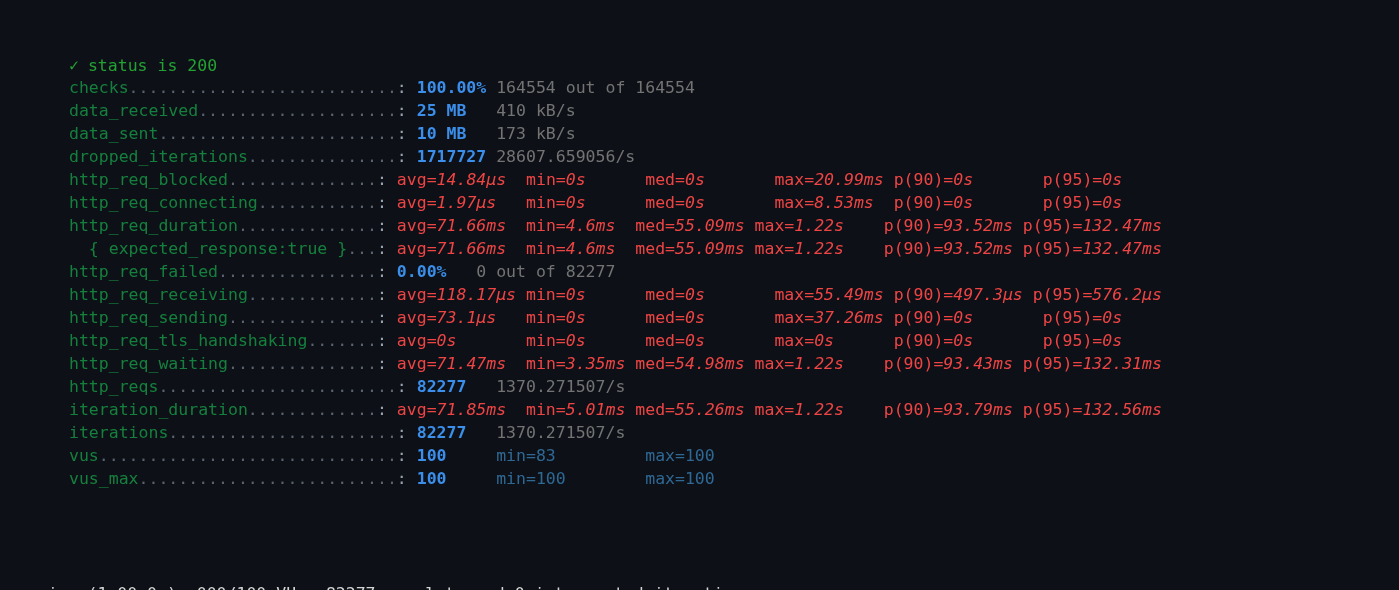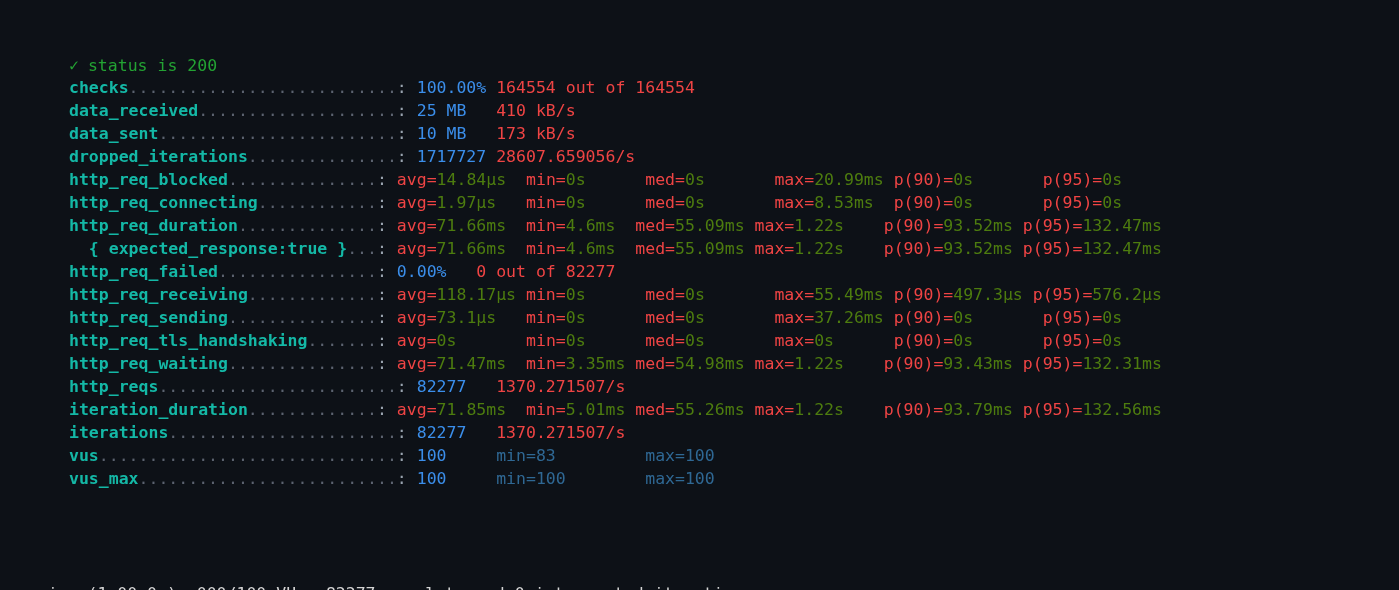--- a/index.html
+++ b/index.html
@@ -20,27 +20,27 @@
   }
   .terminal {
     position: relative;
     width: 1399px;
     height: 590px;
     background: #0d1117;
   }
 
   
   .c-green   { color: #23a233; }
-  .c-name    { color: #14b8a6; font-weight: bold; }
+  .c-name    { color: #15803d; }
   .c-dots    { color: #5c6370; }
   .c-colon   { color: #9aa4b0; }
-  .c-value   { color: #3b8eea; font-weight: normal; }
-  .c-sub     { color: #ef4444; }
+  .c-value   { color: #3b8eea; font-weight: bold; }
+  .c-sub     { color: #737373; }
   .c-key     { color: #ef4444; }
-  .c-num     { color: #4d7c0f; }
+  .c-num     { color: #ef4444; font-style: italic; }
   .c-plain   { color: #d4d4d4; }
 
   
   .checks-block {
     position: absolute;
     left: 69px;
     top: 8px;
     white-space: pre;
   }
   .check-line { height: 23px; }

